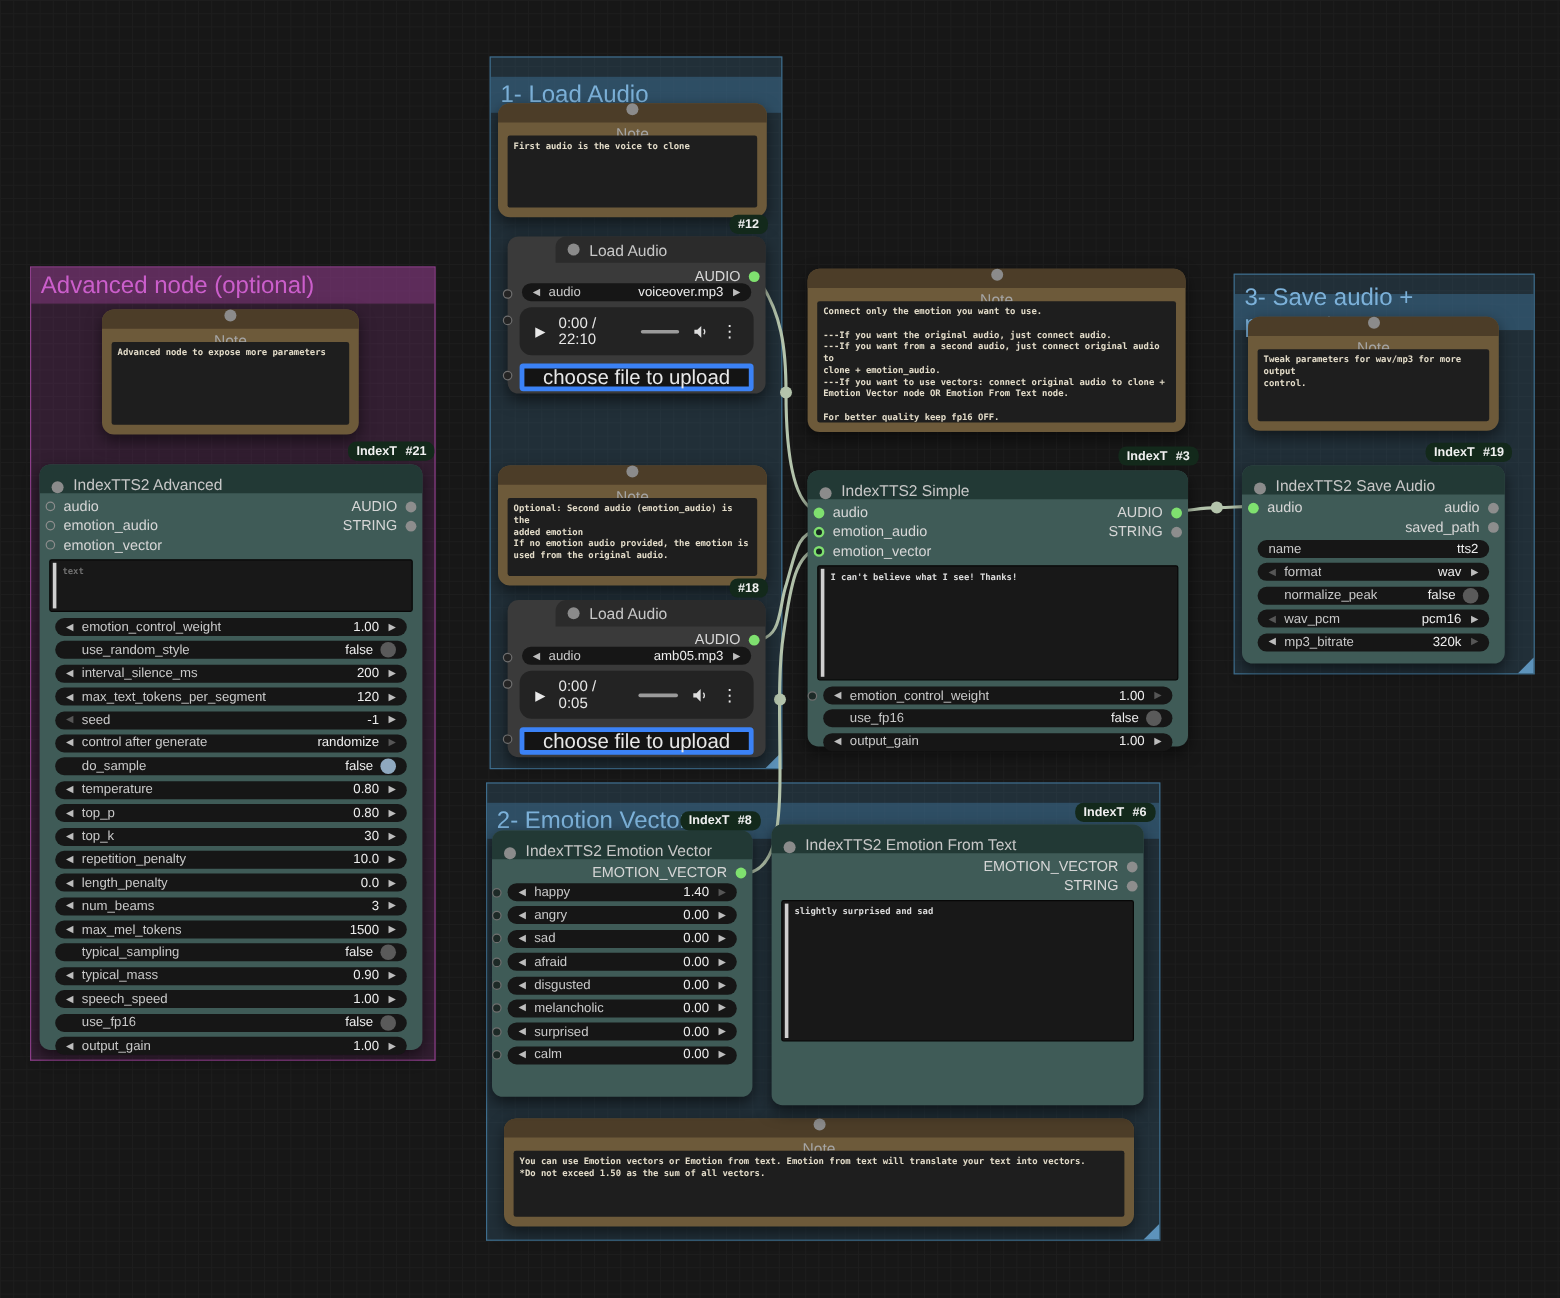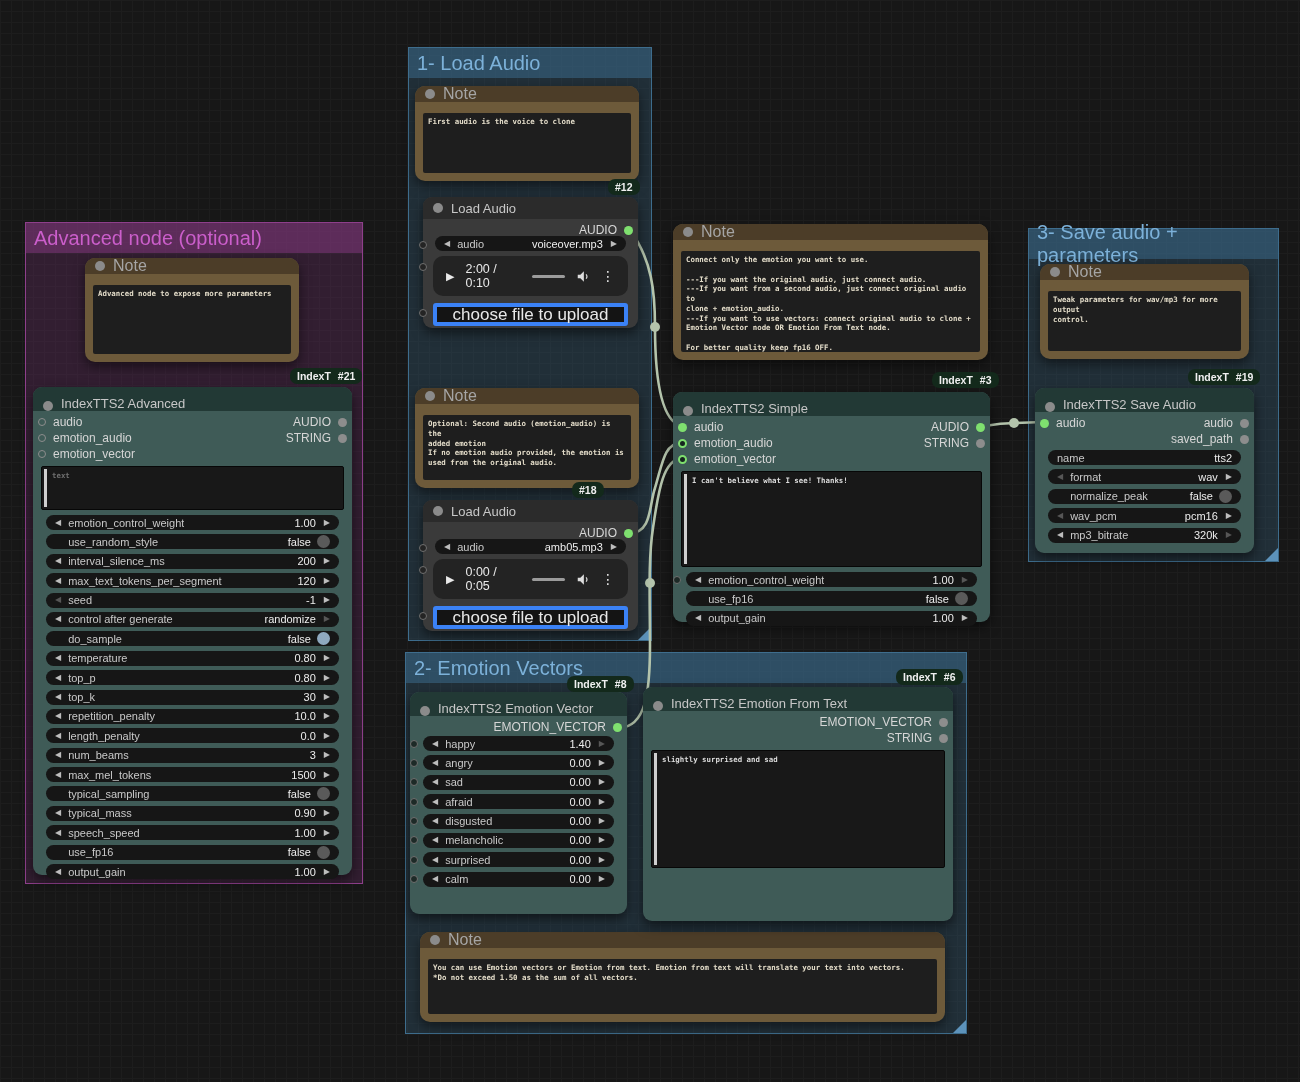--- a/index.html
+++ b/index.html
@@ -11,36 +11,36 @@
       linear-gradient(90deg,#1d1d1d 1px, transparent 1px),
       linear-gradient(#242424 1px, transparent 1px),
       linear-gradient(90deg,#242424 1px, transparent 1px);
     background-size:11px 11px,11px 11px,110px 110px,110px 110px;
     font-family:"Liberation Sans","DejaVu Sans",sans-serif;
   }
   
   .group{position:absolute;z-index:0;border:1px solid;}
   .group .gtitle{height:30px;display:flex;align-items:center;padding:0 8px;font-size:20px;}
   .group.blue{background:rgba(54,96,124,0.33);border-color:#3e6d8d;}
-  .group.blue .gtitle{background:rgba(58,104,136,0.55);color:#7cb1d9;}
+  .group.blue .gtitle{background:rgba(58,104,136,0.55);color:#7cb1d9;margin-top:16px;}
   .group.purple{background:rgba(122,50,118,0.28);border-color:#8e3f8b;}
   .group.purple .gtitle{background:rgba(136,57,131,0.5);color:#cb5ecb;}
   .ghandle{position:absolute;right:0;bottom:0;width:0;height:0;border-left:13px solid transparent;border-bottom:13px solid #5d93bb;}
   
   .wires{position:absolute;left:0;top:0;z-index:1;pointer-events:none;}
   .wires path{stroke:#b4c4ac;stroke-width:2.6;fill:none;}
   .wires circle{fill:#b4c4ac;}
   
   .node{position:absolute;z-index:2;border-radius:9px;box-shadow:0 5px 12px rgba(0,0,0,0.55);}
   .node .nh{height:24px;display:flex;align-items:center;gap:8px;padding:0 10px;border-radius:9px 9px 0 0;font-size:13px;color:#c7c7c7;white-space:nowrap;}
   .hdot{width:10px;height:10px;border-radius:50%;background:#8b8b8b;flex:none;}
   .tts{background:#3f5b57;}
   .tts .nh{background:#223935;align-items:flex-end;}
   .graynode{background:#3a3a3a;}
-  .graynode .nh{background:#2b2b2b;height:22px;}
+  .graynode .nh{background:#2b2b2b;height:22px;margin-left:40px;}
   
   .slots{position:relative;}
   .col{position:absolute;top:3px;}
   .col.in{left:5px;}
   .col.out{right:5px;}
   .slot{display:flex;align-items:center;gap:7px;height:16px;font-size:12px;color:#d6d6d6;white-space:nowrap;}
   .col.out .slot{flex-direction:row-reverse;}
   .dot{width:9px;height:9px;border-radius:50%;box-sizing:border-box;flex:none;}
   .dot-green{background:#7fe06f;}
   .dot-gray{background:#8d8d8d;}
@@ -62,21 +62,21 @@
   .arr.l{margin-right:7px;}
   .arr.r{margin-left:8px;}
   .arr.dim{color:#565656;}
   .widget.toggle .arr.l{visibility:hidden;}
   .knob{width:13px;height:13px;border-radius:50%;margin-left:6px;background:#5a5a5a;flex:none;display:none;}
   .widget.toggle .knob{display:block;}
   .knob.on{background:#8fa9c0;}
   .wring{position:absolute;left:-13px;top:50%;margin-top:-4px;width:8px;height:8px;box-sizing:border-box;border:1.5px solid #6f6f6f;border-radius:50%;background:#1d2a27;}
   
   .note{position:absolute;z-index:2;background:#6d5a3a;border-radius:10px;box-shadow:0 5px 12px rgba(0,0,0,0.5);}
-  .note-h{height:16px;background:#4c3d28;border-radius:10px 10px 0 0;display:flex;align-items:center;gap:8px;padding:0 10px;color:#a5a5a5;font-size:16px;}
+  .note-h{height:16px;background:#4c3d28;border-radius:10px 10px 0 0;display:flex;align-items:center;gap:8px;padding:0 10px;color:#a5a5a5;font-size:13px;flex-direction:column;}
   .note-b{position:absolute;top:27px;left:8px;right:8px;bottom:8px;}
   .note-t{height:100%;box-sizing:border-box;background:#1e1e1e;border-radius:2px;
           font-family:"DejaVu Sans Mono","Liberation Mono",monospace;font-weight:700;font-size:7.4px;line-height:1.32;
           color:#e3dcc9;padding:4px 5px;white-space:pre-wrap;overflow:hidden;}
   
   .badge{position:absolute;z-index:3;background:#13291b;border-radius:7px;padding:2px 7px;display:flex;gap:7px;
          font-size:10.5px;font-weight:700;color:#f0f0f0;white-space:nowrap;}
   
   .player{margin:5px 10px 0 10px;height:40px;background:#232323;border-radius:10px;display:flex;align-items:center;gap:11px;padding:0 13px;color:#e9e9e9;position:relative;}
   .play-glyph{font-size:11px;}
@@ -417,21 +417,21 @@
     <div class="widgets" style="padding:0 12px">
       <div class="widget num">
         <span class="arr l">◀</span>
         <span class="wlabel">audio</span>
         <span class="wvalue">voiceover.mp3</span>
         <span class="arr r">▶</span>
       </div>
     </div>
     <div class="player">
       <span class="play-glyph">▶</span>
-      <span class="ptime">2:00 / 0:10</span>
+      <span class="ptime">0:00 / 22:10</span>
       <span class="pbar"></span>
       <svg viewBox="0 0 16 16" width="15" height="15">
           <path d="M2 6h3l4-4v12l-4-4H2z" fill="#ddd"></path>
           <path d="M11.5 5.5a3.5 3.5 0 010 5" stroke="#ddd" stroke-width="1.4" fill="none"></path>
         </svg>
       <span class="pmenu">⋮</span>
     </div>
     <div class="upload">choose file to upload</div>
     <span class="lring" style="left:-4px;top:44px"></span>
     <span class="lring" style="left:-4px;top:66px"></span>
@@ -724,21 +724,21 @@
       </div>
   </div>
 
   <div class="badge" style="left:290px;top:368px">
       <span>IndexT</span>
       <span>#21</span>
     </div>
   <div class="badge" style="left:608px;top:179px">
       <span>#12</span>
     </div>
-  <div class="badge" style="left:572px;top:482px">
+  <div class="badge" style="left:608px;top:482px">
       <span>#18</span>
     </div>
   <div class="badge" style="left:932px;top:372px">
       <span>IndexT</span>
       <span>#3</span>
     </div>
   <div class="badge" style="left:1188px;top:369px">
       <span>IndexT</span>
       <span>#19</span>
     </div>

